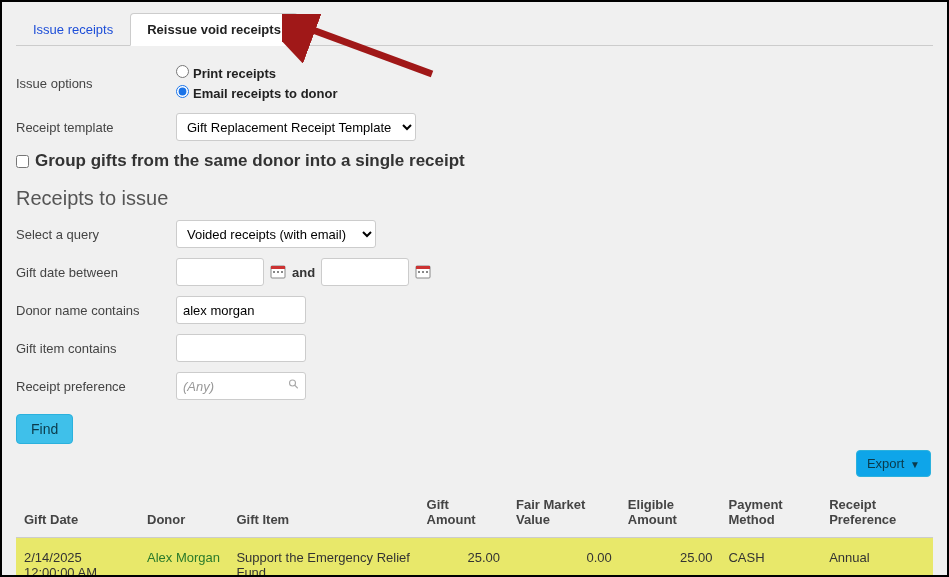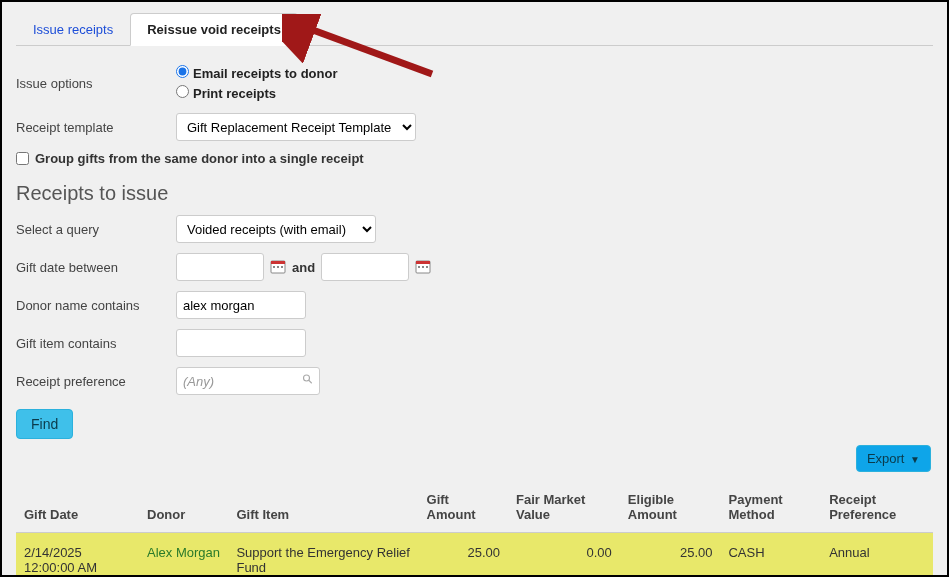--- a/index.html
+++ b/index.html
@@ -14,32 +14,32 @@
 .arrow { position: absolute; left: 280px; top: 12px; width: 160px; height: 70px; pointer-events: none; }
 
 .form-row { display: flex; align-items: center; margin-bottom: 10px; }
 .form-row .label { width: 160px; color: #444; }
 .radio-group label { display: block; font-weight: 600; font-size: 13px; color: #222; line-height: 1.5; }
 .radio-group input[type=radio] { accent-color: #1a73e8; margin-right: 4px; }
 
 select, input[type=text] { border: 1px solid #ccc; border-radius: 3px; padding: 4px 6px; font-size: 13px; background: #fff; height: 28px; }
 select { min-width: 240px; }
 .checkbox-row { display: flex; align-items: center; gap: 6px; margin-bottom: 16px; }
-.checkbox-row label { font-weight: 600; font-size: 13px; }
+.checkbox-row label { font-weight: 600; font-size: 17px; }
 
 .section-title { font-size: 20px; color: #555; margin: 8px 0 10px; font-weight: 400; }
 
 .date-inputs { display: flex; align-items: center; gap: 6px; }
 .date-inputs input { width: 88px; }
 .date-inputs .and { font-weight: 600; }
 .mini-icon { width:16px; height:16px; display:inline-block; }
 
 .donor-input { width: 130px; }
 .item-input { width: 130px; }
-.pref-input { width: 144px; position: relative; }
+.pref-input { width: 130px; position: relative; }
 .pref-wrap { position: relative; display: inline-block; }
 .pref-wrap .search-ico { position: absolute; right: 6px; top: 50%; transform: translateY(-50%); color: #aaa; font-size: 12px; pointer-events:none; }
 .pref-input::placeholder { font-style: italic; color: #999; }
 
 .find-btn { background: #3fc0ea; border: 1px solid #2bb1dd; color: #0b3a4a; padding: 6px 14px; border-radius: 4px; font-size: 14px; cursor: pointer; margin-top: 4px; }
 
 .export-row { display: flex; justify-content: flex-end; padding: 6px 2px; }
 .export-btn { background: #0ea5e9; border: 1px solid #2bb1dd; color: #0b3a4a; padding: 5px 10px; border-radius: 4px; font-size: 13px; cursor: pointer; }
 .export-btn .caret { font-size: 10px; margin-left: 2px; }
 
@@ -68,22 +68,22 @@
     <marker id="ahead" markerWidth="12" markerHeight="12" refX="2" refY="5" orient="auto">
       <polygon points="0,0 10,5 0,10" fill="#a01818"></polygon>
     </marker>
   </defs>
   <line x1="150" y1="60" x2="20" y2="12" stroke="#a01818" stroke-width="7" marker-end="url(#ahead)"></line>
 </svg>
 
 <div class="form-row">
   <div class="label">Issue options</div>
   <div class="radio-group">
+    <label><input type="radio" name="sendopt" style=""><span>Print receipts</span></label>
     <label><input type="radio" name="sendopt" checked="" style=""><span>Email receipts to donor</span></label>
-    <label><input type="radio" name="sendopt" style=""><span>Print receipts</span></label>
   </div>
 </div>
 
 <div class="form-row">
   <div class="label">Receipt template</div>
   <select>
     <option>Gift Replacement Receipt Template</option>
   </select>
 </div>
 

